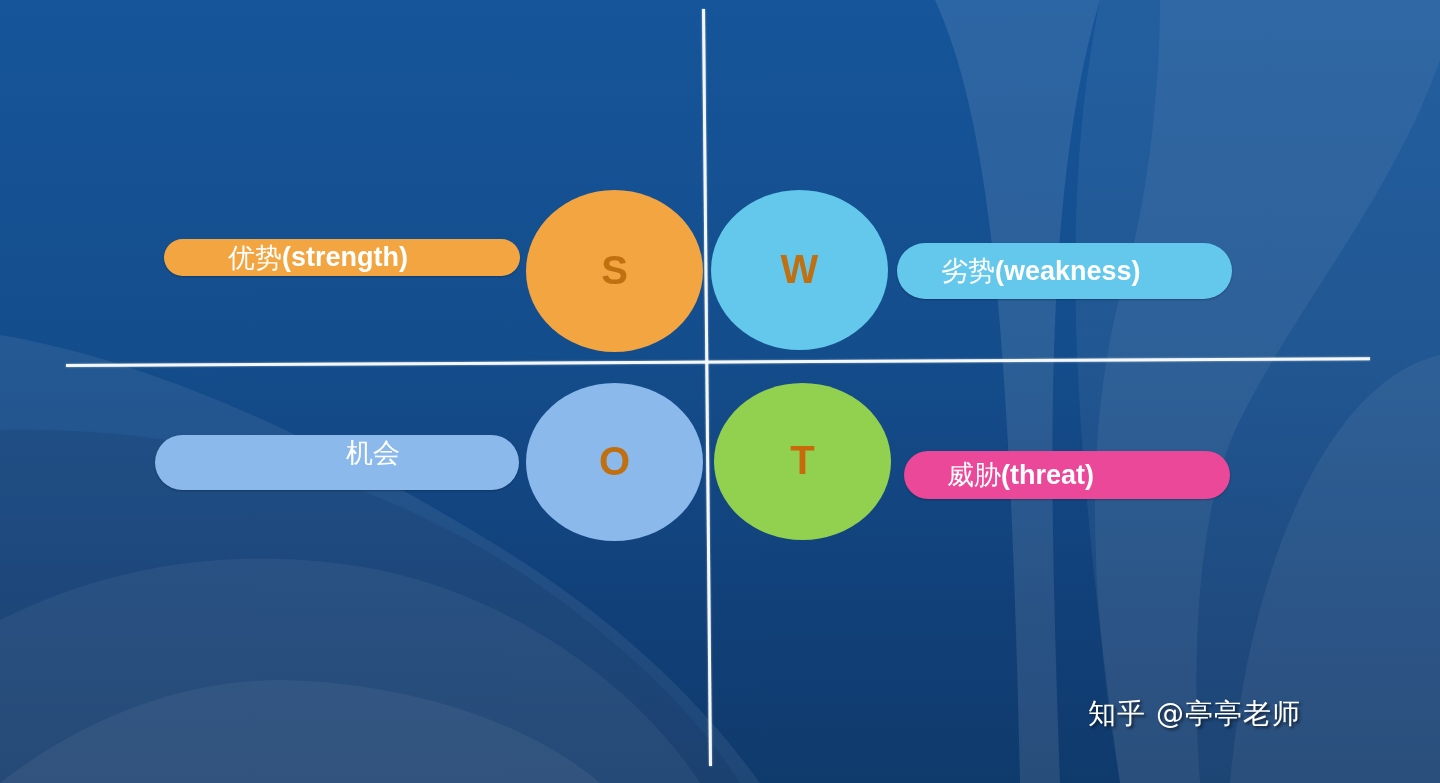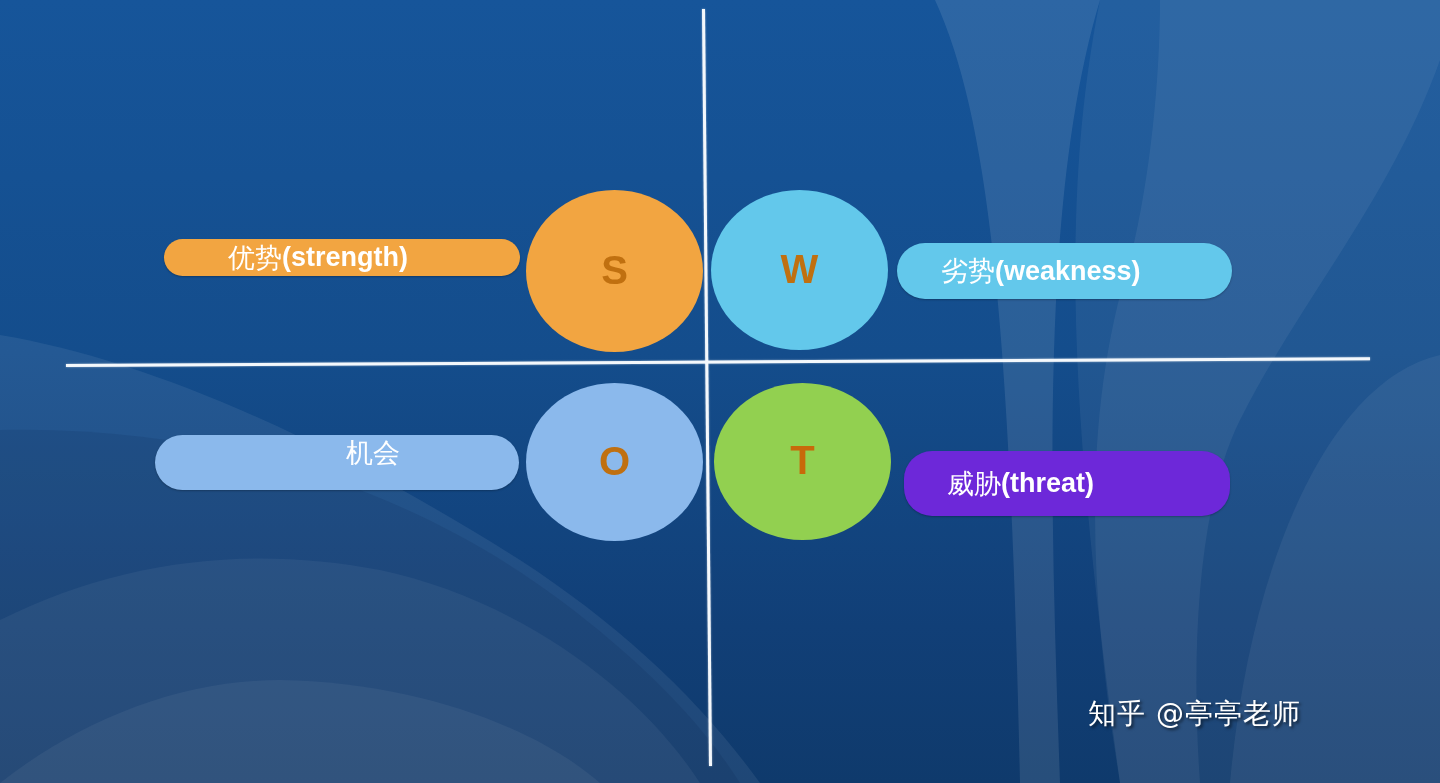--- a/index.html
+++ b/index.html
@@ -89,18 +89,18 @@
 <div class="pill" style="left:155px; top:435px; width:364px; height:55px; background:#8bb9ec; padding-left:72px; box-sizing:border-box;flex-direction:column;">
   <span class="cn">机会</span>
 </div>
 <div class="circle" style="left:526px; top:383px; width:177px; height:158px; background:#8bb9ec;">
   <span class="letter">O</span>
 </div>
 
 <div class="circle" style="left:714px; top:383px; width:177px; height:157px; background:#92d050;">
   <span class="letter" style="color:#c8690a;">T</span>
 </div>
-<div class="pill" style="left:904px; top:451px; width:326px; height:65px; background:#6d28d9; padding-left:43px; box-sizing:border-box;">
+<div class="pill" style="left:904px; top:451px; width:326px; height:48px; background:#ec4899; padding-left:43px; box-sizing:border-box;">
   <span class="cn">威胁</span>
     <span class="en">(threat)</span>
 </div>
 
 <div class="watermark">知乎 @亭亭老师</div>
 
 </body></html>

